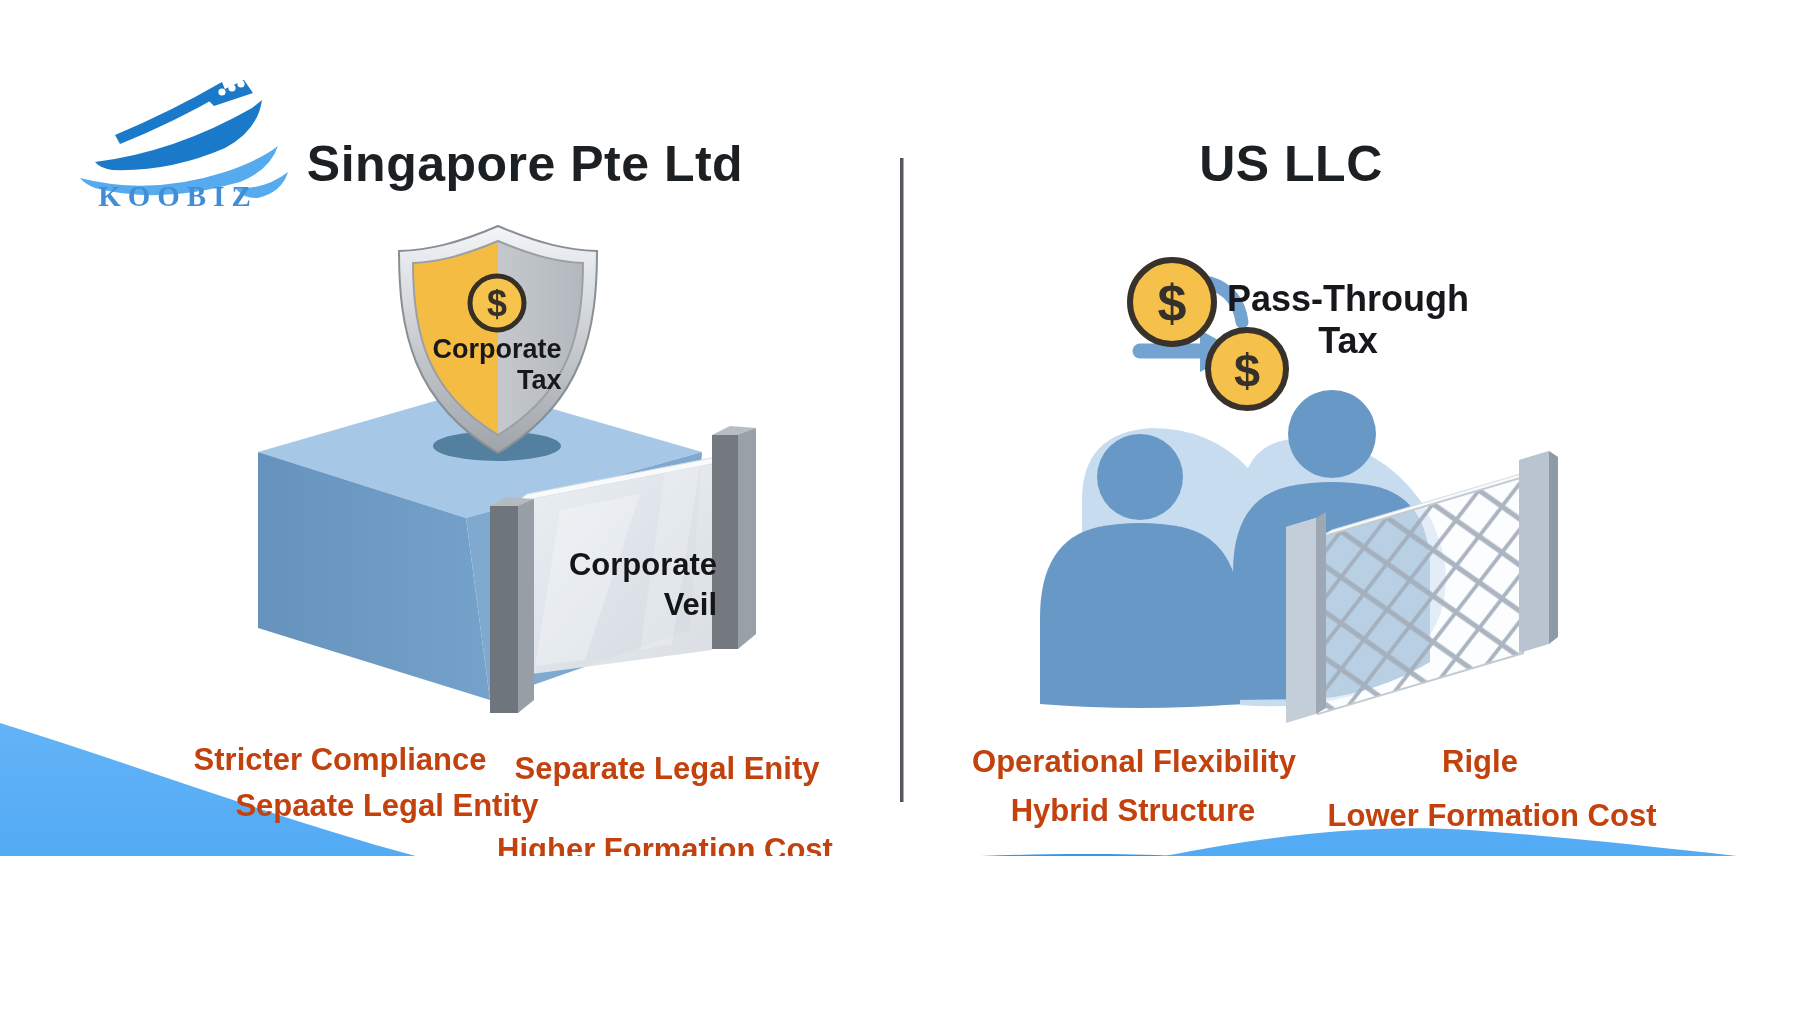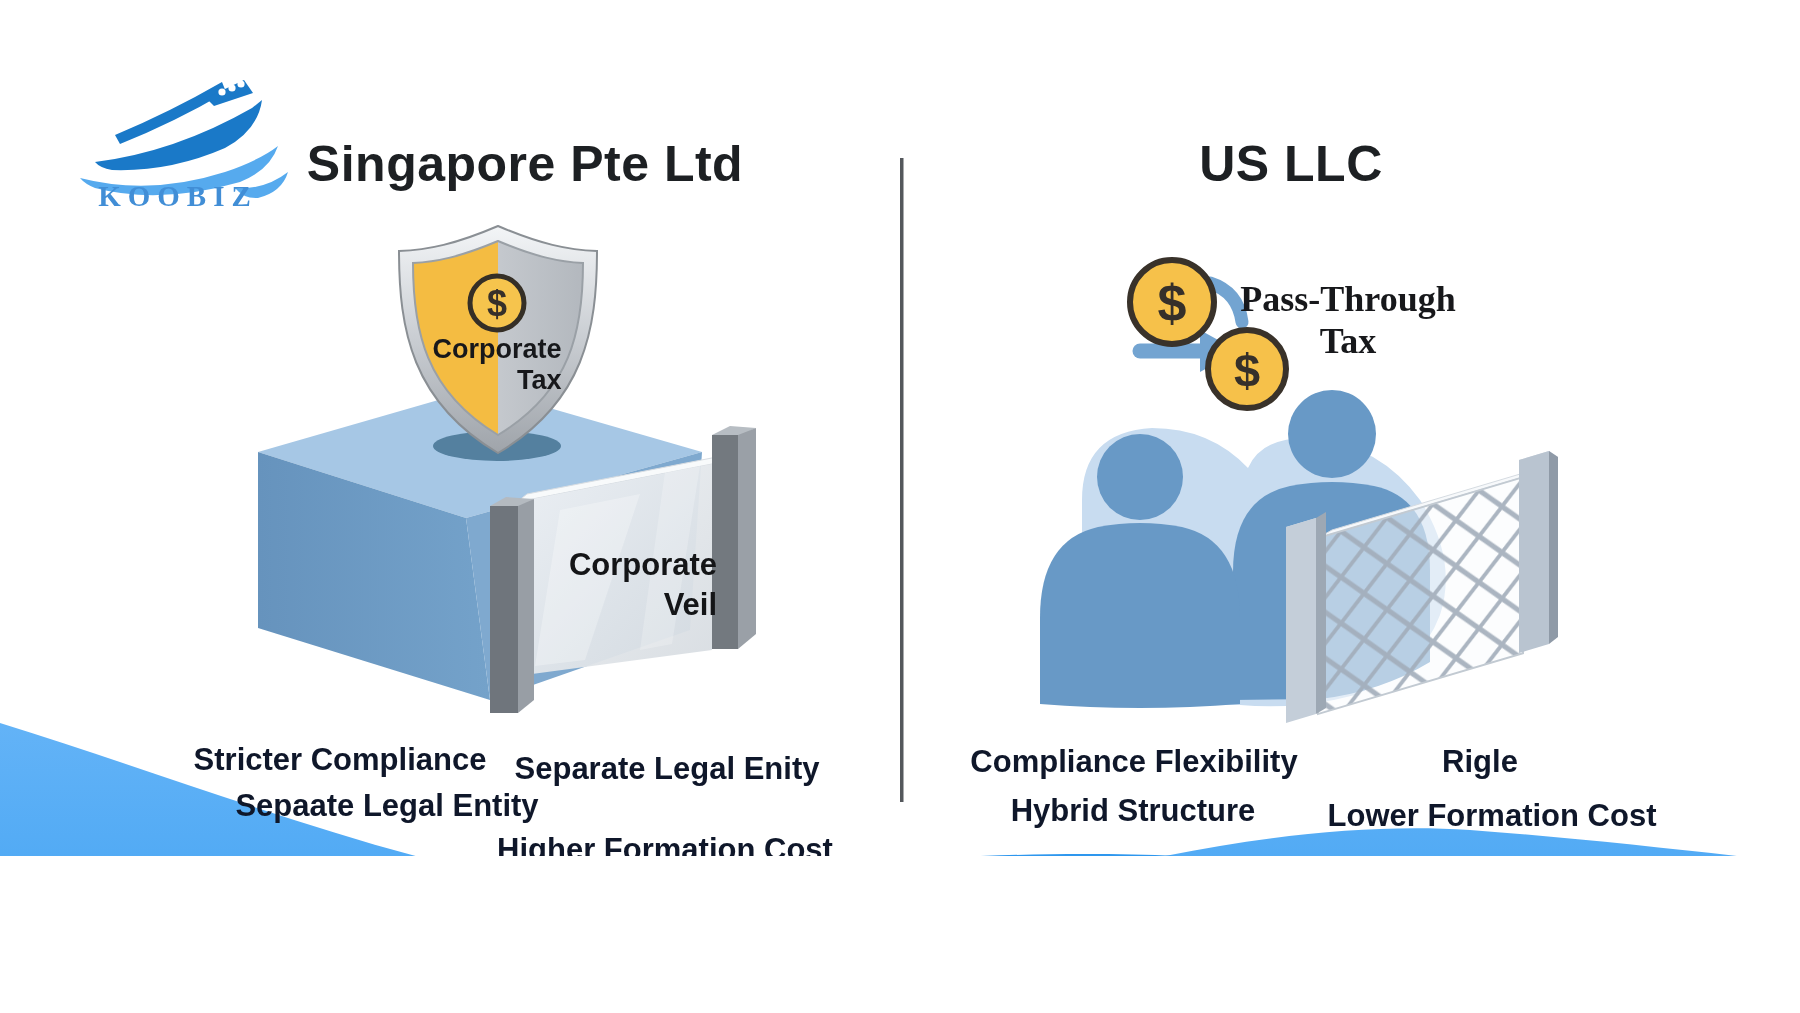--- a/index.html
+++ b/index.html
@@ -3,25 +3,25 @@
 <meta charset="utf-8">
 <style>
   html,body{margin:0;padding:0;background:#ffffff;}
   #stage{
     position:relative;width:1800px;height:856px;overflow:hidden;background:#ffffff;
     font-family:"Liberation Sans","DejaVu Sans",sans-serif;
   }
   #art{position:absolute;left:0;top:0;width:1800px;height:1013px;}
   .txt{position:absolute;transform:translate(-50%,-50%);white-space:nowrap;color:#15171a;}
   .title{font-size:50px;font-weight:700;letter-spacing:.5px;color:#1d2023;}
-  .feature{font-size:31px;font-weight:600;color:#0f172a;}
+  .feature{font-size:31px;font-weight:600;color:#c2410c;}
   .icon-label{font-weight:600;text-align:right;}
   .shield-label{font-size:27px;line-height:31px;color:#17181b;}
   .veil-label{font-size:31px;line-height:40px;color:#141517;}
-  .pass-label{font-size:36px;line-height:42px;font-weight:700;color:#17181b;text-align:center;font-family:Liberation Serif, serif;}
+  .pass-label{font-size:36px;line-height:42px;font-weight:700;color:#17181b;text-align:center;}
   .dollar{font-weight:700;color:#36302a;}
   .brand{
     font-family:"Liberation Serif","DejaVu Serif",serif;
     font-size:29px;font-weight:700;letter-spacing:7px;color:#418ed6;text-align:center;
   }
 </style>
 </head>
 <body>
 
 <div id="stage">
@@ -164,18 +164,18 @@
   <div class="txt pass-label" style="left:1348px;top:320px;">
     <div>Pass-Through</div>
     <div>Tax</div>
   </div>
 
   <div class="txt feature" style="left:340px;top:760px;">Stricter Compliance</div>
   <div class="txt feature" style="left:667px;top:760px;margin-top:9px;">Separate Legal Enity</div>
   <div class="txt feature" style="left:341px;top:806px;margin-left:46px;">Sepaate Legal Entity</div>
   <div class="txt feature" style="left:665px;top:809px;margin-top:41px;">Higher Formation Cost</div>
 
-  <div class="txt feature" style="left:1134px;top:762px;">Compliance Flexibility</div>
+  <div class="txt feature" style="left:1134px;top:762px;">Operational Flexibility</div>
   <div class="txt feature" style="left:1480px;top:762px;">Rigle</div>
   <div class="txt feature" style="left:1133px;top:811px;">Hybrid Structure</div>
   <div class="txt feature" style="left:1464px;top:816px;margin-left:28px;">Lower Formation Cost</div>
 
 </div>
 
 </body></html>

